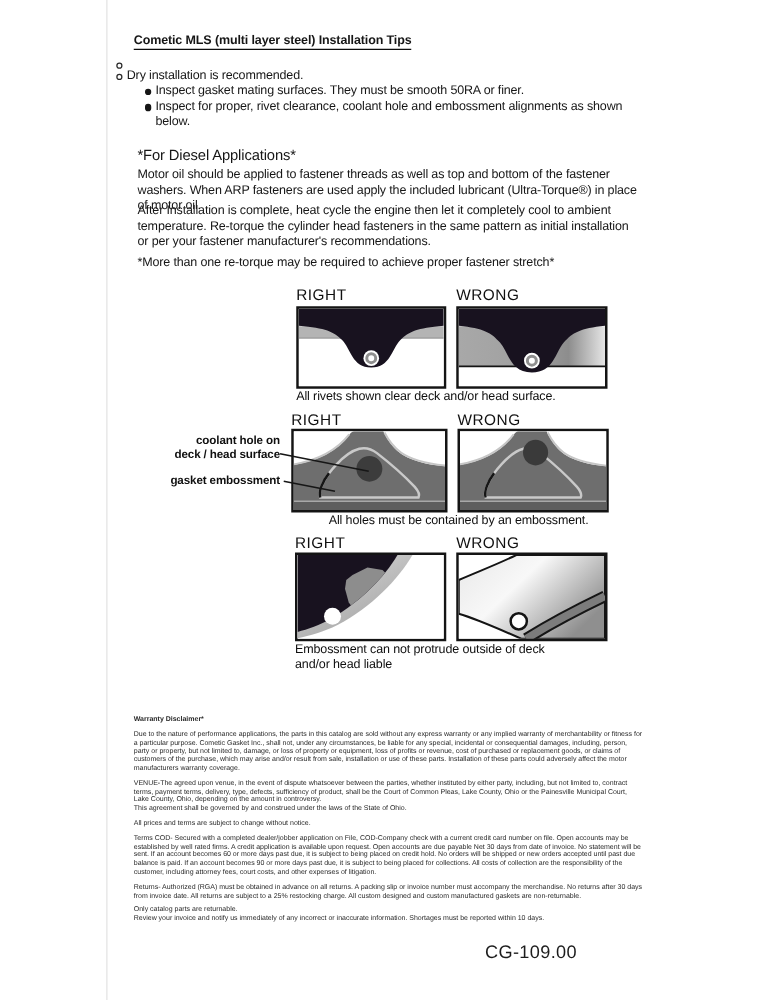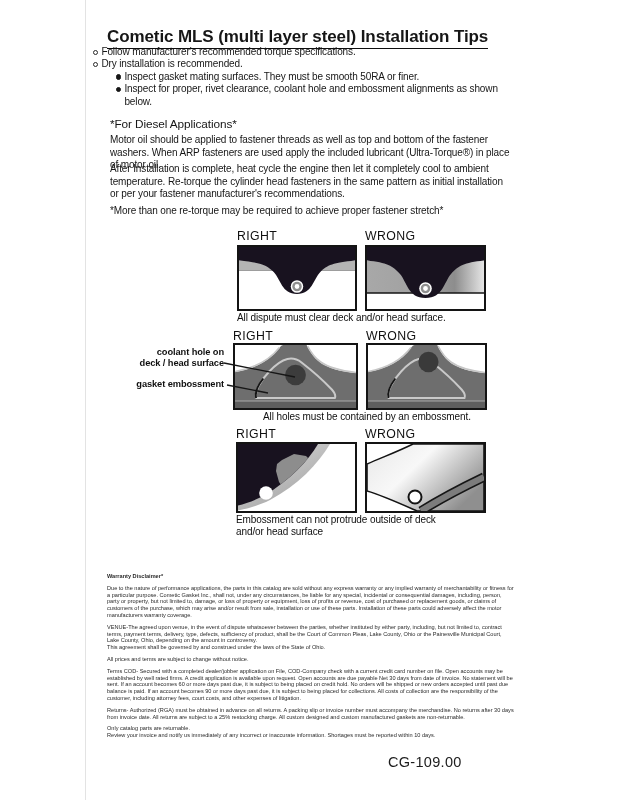--- a/index.html
+++ b/index.html
@@ -1,20 +1,20 @@
 <!DOCTYPE html>
 <html><head>
 <meta charset="utf-8">
 <style>
   html,body{margin:0;padding:0;background:#fff;}
   .page{position:relative;width:618px;height:800px;background:#ffffff;overflow:hidden;
         font-family:"Liberation Sans",sans-serif;color:#161616;}
   .abs{position:absolute;}
   .edge-line{left:85px;top:0;width:1px;height:800px;background:#e3e3e3;}
-  .title{left:107px;top:27px;font-size:17px;font-weight:bold;letter-spacing:-0.1px;
+  .title{left:107px;top:27px;font-size:10px;font-weight:bold;letter-spacing:-0.1px;
          border-bottom:1.6px solid #0d0d0d;padding-bottom:1px;}
   .bullets{left:92px;top:46px;width:430px;font-size:10px;line-height:12.4px;letter-spacing:-0.12px;}
   .b-row{display:flex;align-items:flex-start;}
   .mk{flex:none;width:3.4px;height:3.4px;border:1px solid #2a2a2a;border-radius:50%;margin:3.6px 3px 0 1px;}
   .b-row.sub{margin-left:23px;}
   .b-row.sub .mk{background:#161616;border-color:#161616;}
   .diesel-h{left:110px;top:117px;font-size:11.8px;font-weight:normal;letter-spacing:-0.1px;}
   .body-p{left:110px;width:402px;font-size:10px;line-height:12.6px;letter-spacing:-0.12px;}
   .p1{top:134px;}
   .p2{top:163px;}
@@ -34,21 +34,20 @@
 <body>
 
 <div class="page">
   <div class="abs edge-line"></div>
 
   <div class="abs title">Cometic MLS (multi layer steel) Installation Tips</div>
 
   <div class="abs bullets">
     <div class="b-row">
       <span class="mk"></span>
-      <span>Follow manufacturer's recommended torque specifications.</span>
     </div>
     <div class="b-row">
       <span class="mk"></span>
       <span>Dry installation is recommended.</span>
     </div>
     <div class="b-row sub">
       <span class="mk"></span>
       <span>Inspect gasket mating surfaces.  They must be smooth 50RA or finer.</span>
     </div>
     <div class="b-row sub">
@@ -88,21 +87,21 @@
       </defs>
       <rect x="0" y="0" width="117" height="62" fill="#ffffff"></rect>
       <rect x="0" y="14" width="117" height="32" fill="url(#g1w)"></rect>
       <line x1="0" y1="46" x2="117" y2="46" stroke="#141414" stroke-width="1.4"></line>
       <path d="M0,0 H117 V13.5 C97,15.5 91,19 84,27 C77,35 76,51 58.5,51 C41,51 40,35 33,27 C26,19 20,15.5 0,13.5 Z" fill="#18121f"></path>
       <circle cx="58.5" cy="41.5" r="6.3" fill="#ffffff"></circle>
       <circle cx="58.5" cy="41.5" r="3.6" fill="none" stroke="#8f8f8f" stroke-width="2.4"></circle>
     </svg>
   </div>
 
-  <div class="abs caption" style="left:237px;top:312px;width:260px;">All dispute must clear deck and/or head surface.</div>
+  <div class="abs caption" style="left:237px;top:312px;width:260px;">All rivets shown clear deck and/or head surface.</div>
 
   <div class="abs fig-label" style="left:233px;top:329px;width:125px;">RIGHT</div>
   <div class="abs fig-label" style="left:366px;top:329px;width:121px;">WRONG</div>
 
   <div class="abs side-label" style="right:394px;top:347px;width:115px;">
     <div>coolant hole on</div>
     <div>deck / head surface</div>
   </div>
   <div class="abs side-label" style="right:394px;top:379px;width:115px;">gasket embossment</div>
 
@@ -173,21 +172,21 @@
         </linearGradient>
       </defs>
       <rect x="0" y="0" width="117" height="67" fill="#ffffff"></rect>
       <path d="M0,20 C16,13 32,7 46,0 H117 V67 H50 C32,59 14,51 0,47 Z" fill="url(#p3wg)" stroke="#141414" stroke-width="1.6"></path>
       <path d="M117,33 C92,45 70,57 54,67" fill="none" stroke="#161616" stroke-width="9.5"></path>
       <path d="M117,33 C92,45 70,57 54,67" fill="none" stroke="#7c7c7c" stroke-width="6.2"></path>
       <circle cx="48" cy="53" r="6.5" fill="#ffffff" stroke="#141414" stroke-width="2"></circle>
     </svg>
   </div>
 
-  <div class="abs caption" style="left:236px;top:514px;width:212px;">Embossment can not protrude outside of deck and/or head surface</div>
+  <div class="abs caption" style="left:236px;top:514px;width:212px;">Embossment can not protrude outside of deck and/or head liable</div>
 
   <div class="abs legal">
     <p class="lh">Warranty Disclaimer*</p>
     <p>Due to the nature of performance applications, the parts in this catalog are sold without any express warranty or any implied warranty of merchantability or fitness for a particular purpose.  Cometic Gasket Inc., shall not, under any circumstances, be liable for any special, incidental or consequential damages, including, person, party or property, but not limited to, damage, or loss of property or equipment, loss of profits or revenue, cost of purchased or replacement goods, or claims of customers of the purchase, which may arise and/or result from sale, installation or use of these parts.  Installation of these parts could adversely affect the motor manufacturers warranty coverage.</p>
     <p class="tight">VENUE-The agreed upon venue, in the event of dispute whatsoever between the parties, whether instituted by either party, including, but not limited to, contract terms, payment terms, delivery, type, defects, sufficiency of product, shall be the Court of Common Pleas, Lake County, Ohio or the Painesville Municipal Court, Lake County, Ohio, depending on the amount in controversy.</p>
     <p>This agreement shall be governed by and construed under the laws of the State of Ohio.</p>
     <p>All prices and terms are subject to change without notice.</p>
     <p>Terms COD- Secured with a completed dealer/jobber application on File, COD-Company check with a current credit card number on file.  Open accounts may be established by well rated firms.  A credit application is available upon request.  Open accounts are due payable Net 30 days from date of invoice.  No statement will be sent.  If an account becomes 60 or more days past due, it is subject to being placed on credit hold.  No orders will be shipped or new orders accepted until past due balance is paid.  If an account becomes 90 or more days past due, it is subject to being placed for collections.  All costs of collection are the responsibility of the customer, including attorney fees, court costs, and other expenses of litigation.</p>
     <p>Returns- Authorized (RGA) must be obtained in advance on all returns.  A packing slip or invoice number must accompany the merchandise.  No returns after 30 days from invoice date.  All returns are subject to a 25% restocking charge.  All custom designed and custom manufactured gaskets are non-returnable.</p>
     <p class="tight">Only catalog parts are returnable.</p>

